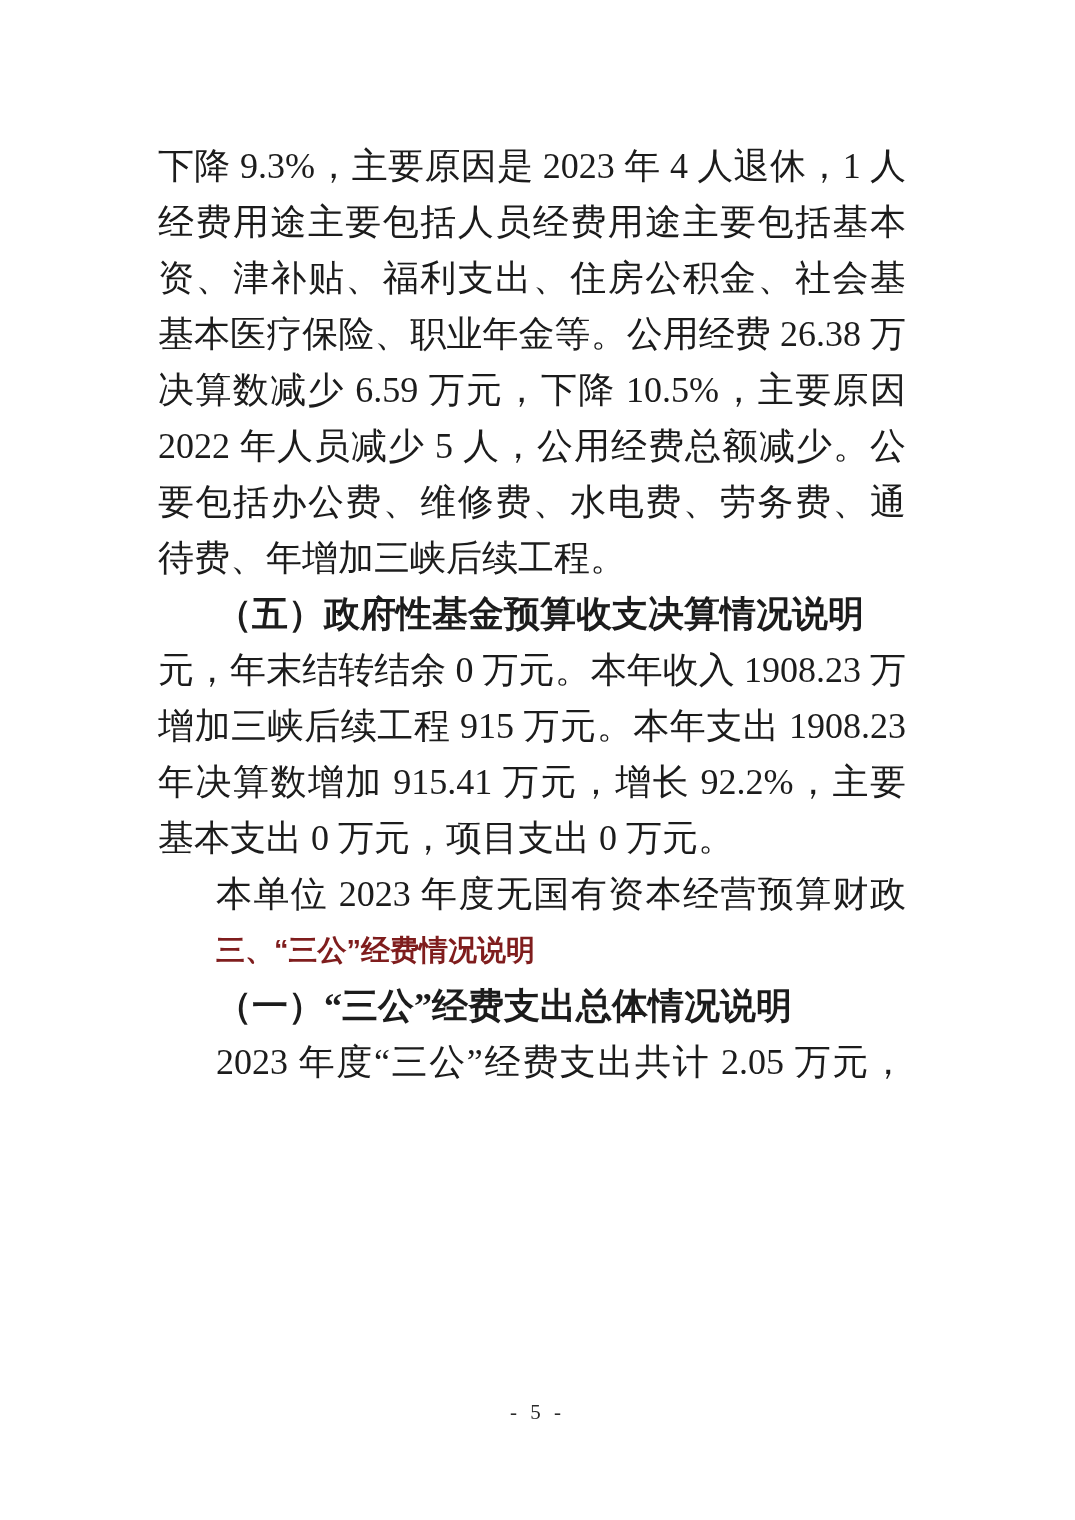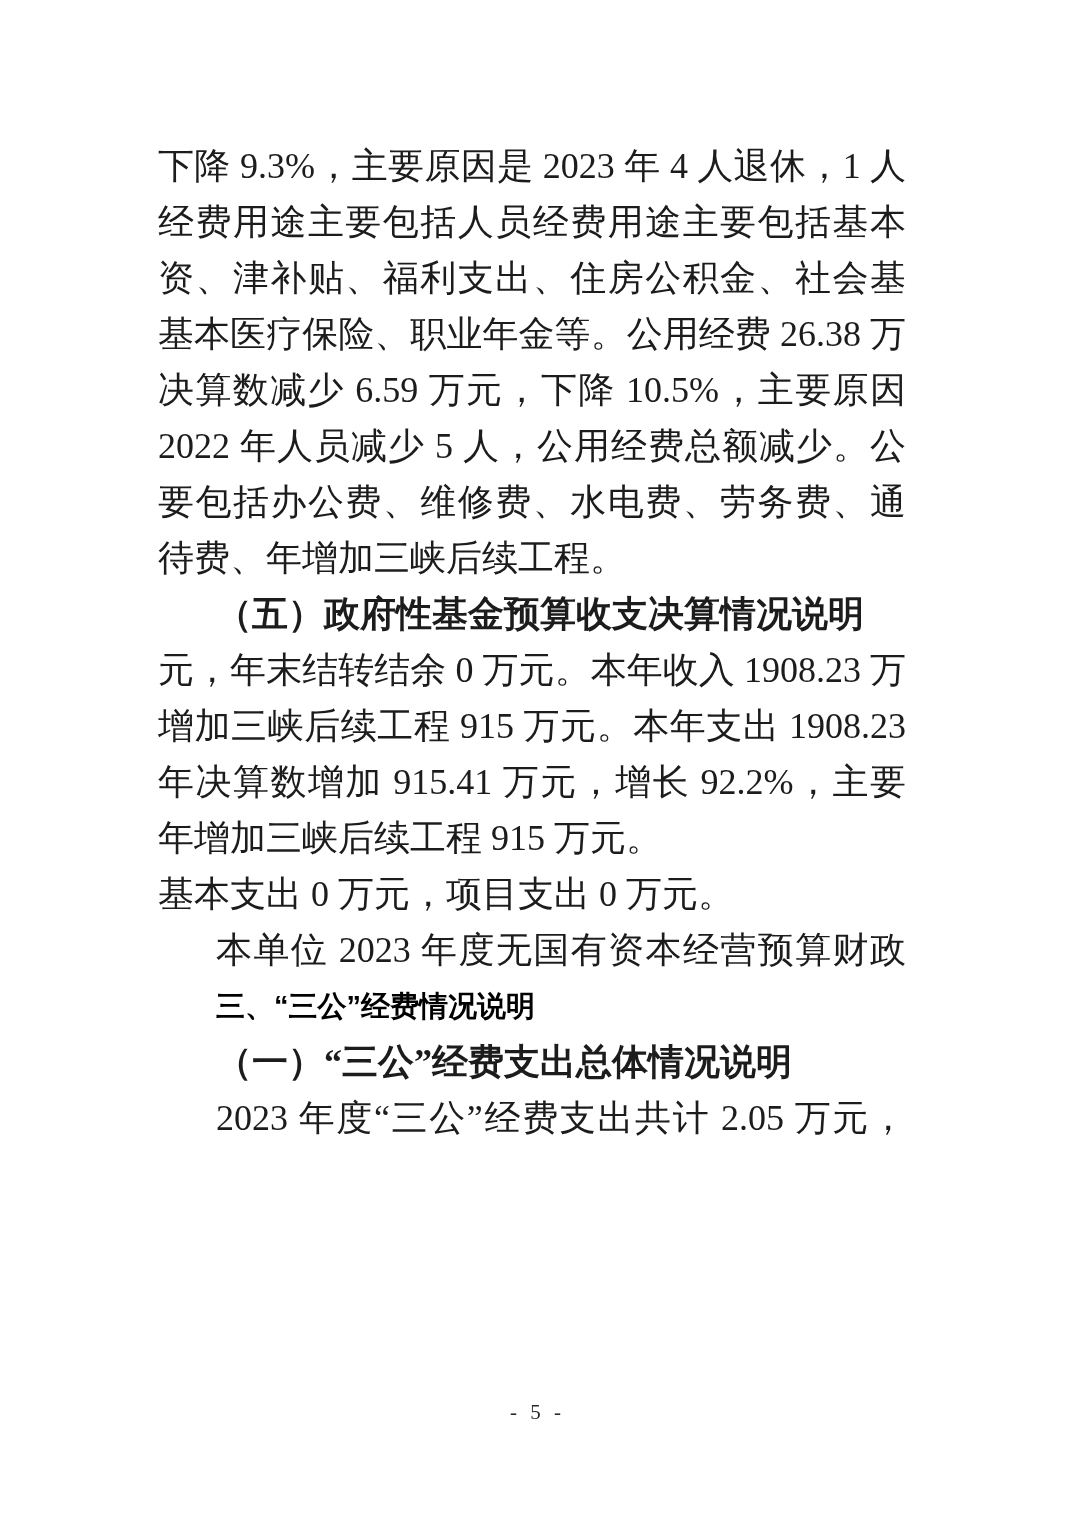--- a/index.html
+++ b/index.html
@@ -32,21 +32,21 @@
     font-family: "Liberation Serif", "DejaVu Serif", serif;
     font-weight: 400;
   }
   .line.heading-kaiti {
     font-family: "Liberation Serif", "DejaVu Serif", serif;
     font-weight: 700;
   }
   .line.heading-bold {
     font-family: "Liberation Sans", "DejaVu Sans", sans-serif;
     font-weight: 700;
-    color: #000000;
+    color: #7f1d1d;
     font-size: 29px;
   }
   .line.indent {
     text-indent: 58px;
   }
   .line.justify {
     text-align: justify;
     text-align-last: justify;
     text-justify: distribute;
   }
@@ -72,21 +72,20 @@
       <div class="line body justify">资、津补贴、福利支出、住房公积金、社会基本养老保险、</div>
       <div class="line body justify">基本医疗保险、职业年金等。公用经费 26.38 万元，较上年</div>
       <div class="line body justify">决算数减少 6.59 万元，下降 10.5%，主要原因是 2023 年较</div>
       <div class="line body justify">2022 年人员减少 5 人，公用经费总额减少。公用经费用途主</div>
       <div class="line body justify">要包括办公费、维修费、水电费、劳务费、通讯费、公务接</div>
       <div class="line body">待费、年增加三峡后续工程。</div>
       <div class="line heading-kaiti indent">（五）政府性基金预算收支决算情况说明</div>
       <div class="line body justify">元，年末结转结余 0 万元。本年收入 1908.23 万元，较上年</div>
       <div class="line body justify">增加三峡后续工程 915 万元。本年支出 1908.23 万元，较上</div>
       <div class="line body justify">年决算数增加 915.41 万元，增长 92.2%，主要原因是 2023</div>
-      <div class="line body">年增加三峡后续工程 915 万元。</div>
       <div class="line body">基本支出 0 万元，项目支出 0 万元。</div>
       <div class="line body indent justify">本单位 2023 年度无国有资本经营预算财政拨款支出。</div>
       <div class="line heading-bold indent">三、“三公”经费情况说明</div>
       <div class="line heading-kaiti indent">（一）“三公”经费支出总体情况说明</div>
       <div class="line body indent justify">2023 年度“三公”经费支出共计 2.05 万元，较年初预</div>
     </div>
   <div class="footer">- 5 -</div>
 </div>
 
 </body></html>

